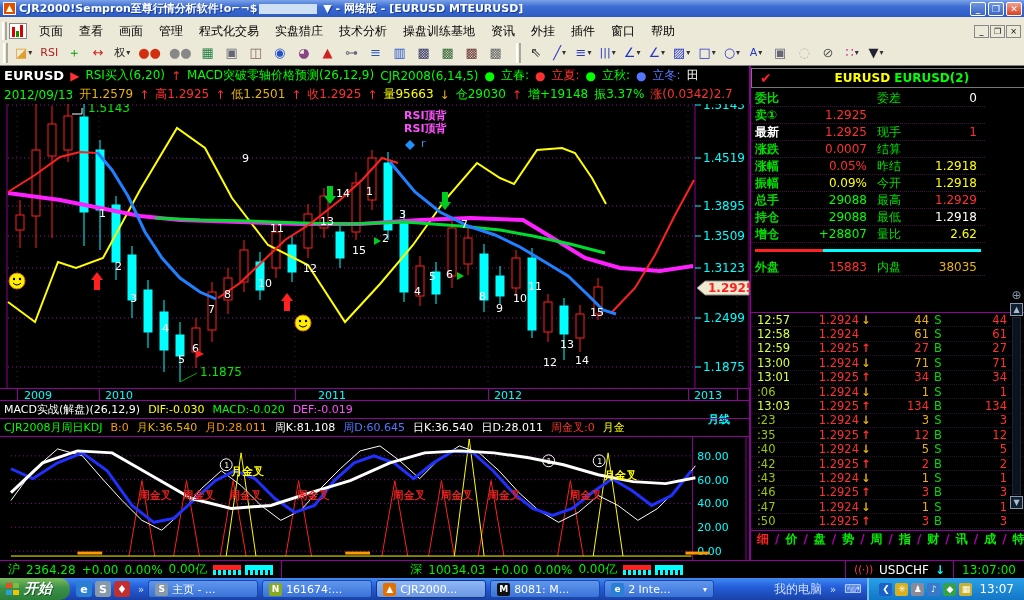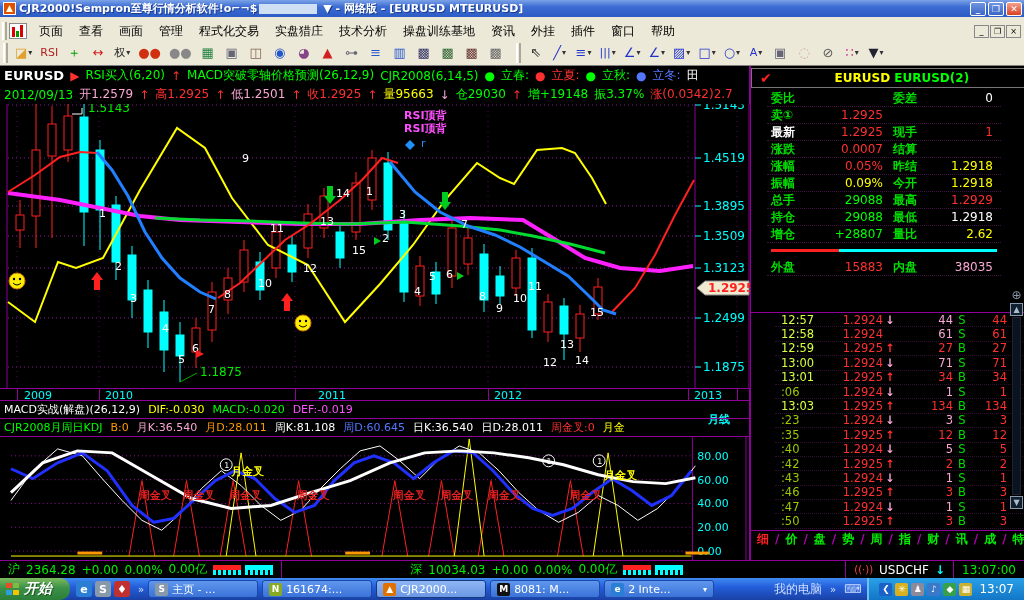--- a/index.html
+++ b/index.html
@@ -1,21 +1,21 @@
 <!DOCTYPE html>
 <html><head>
 <meta charset="utf-8">
 <style>
   * { margin:0; padding:0; box-sizing:border-box; }
   html,body { background:#333; }
   body { font-family:"DejaVu Sans","Liberation Sans",sans-serif; }
   #screen { position:relative; width:1024px; height:600px; overflow:hidden; background:#000; font-size:12px; }
 
   
-  .cy{color:#f9a8d4}.gn{color:#00ff00}.rd{color:#ff3030}.yl{color:#ffff00}
+  .cy{color:#eab308}.gn{color:#00ff00}.rd{color:#ff3030}.yl{color:#ffff00}
   .mg{color:#ff50ff}.wh{color:#ffffff}.or{color:#ff9900}.bl{color:#5577ff}
   .tbright{color:#d8ff40}.tdim{color:#9ec800}
 
   
   #titlebar { position:absolute; left:0; top:0; width:1024px; height:17px;
     background:linear-gradient(#7ba2e7,#3c6cd3 40%,#2b5bc4); display:flex; align-items:center;
     color:#fff; font-weight:bold; font-size:11px; }
   #titlebar .appicon { width:13px; height:13px; margin:0 3px; background:#e05000; border:1px solid #fff;
     color:#ffd; font-size:9px; line-height:11px; text-align:center; }
   #titlebar .ttext { white-space:nowrap; overflow:hidden; text-shadow:1px 1px #1b3c8f; }
@@ -69,32 +69,32 @@
   #lowerchart { position:absolute; left:0; top:370px; width:750px; height:124px; border-top:1px solid #90009a;}
 
   svg text { font-family:"DejaVu Sans","Liberation Sans",sans-serif; }
 
   
   #right { border-left:1px solid #90009a; font-size:12px; }
   #qheader { position:absolute; left:0; top:2px; width:274px; height:20px; border:1px solid #777;
     display:flex; align-items:center; }
   #qheader .chk { color:#ff2020; font-weight:bold; margin:0 8px; font-size:14px;}
   #qheader .htxt { flex:1; text-align:center; font-weight:bold; }
-  #quotegrid { position:absolute; left:16px; top:24px; width:234px; }
+  #quotegrid { position:absolute; left:0; top:24px; width:234px; }
   .qrow { position:relative; height:17px; display:flex; align-items:center; border-bottom:1px dotted #401040; }
   .qrow .l { color:#00dd00; width:34px; padding-left:4px; font-weight:bold;}
   .qrow .v1 { width:82px; text-align:right; }
-  .qrow .l2 { color:#00dd00; width:40px; padding-left:10px; font-weight:bold;}
+  .qrow .l2 { color:#00dd00; width:40px; padding-left:10px; font-weight:normal;}
   .qrow .v2 { flex:1; text-align:right; padding-right:8px; }
   .qrow.boldrow .l { color:#fff; }
   .ratiobar { height:5px; margin:6px 4px 5px 4px; display:flex; }
   .ratiobar .r { background:#ff2020; height:3px; }
   .ratiobar .c { background:#00ffff; height:3px; }
   #ticklist { position:absolute; left:0; top:246px; width:274px; height:216px; border-top:1px solid #90009a; }
-  .trow { height:14.4px; display:flex; align-items:center; font-size:11.5px; border-bottom:1px dotted #301030;margin-left:24px;}
+  .trow { height:14.4px; display:flex; align-items:center; font-size:11.5px; border-bottom:1px dotted #301030;}
   .trow .tt { width:44px; padding-left:6px; }
   .trow .tp { width:64px; text-align:right; color:#ff3030; }
   .trow .ta { width:14px; text-align:center; font-weight:bold;}
   .trow .tq { width:56px; text-align:right; }
   .trow .ts { width:18px; text-align:center; color:#00dd00; }
   .trow .tc { flex:1; text-align:right; padding-right:18px; color:#ff3030; }
   #tickscroll { position:absolute; right:0; top:222px; width:15px; height:240px; }
   #tickscroll .comp { color:#8899aa; font-size:12px; text-align:center; }
   #tickscroll .sb { width:13px; height:13px; border:1px solid #8899aa; background:#102030; color:#aabbcc;
     font-size:8px; text-align:center; line-height:12px; margin:1px auto; }

